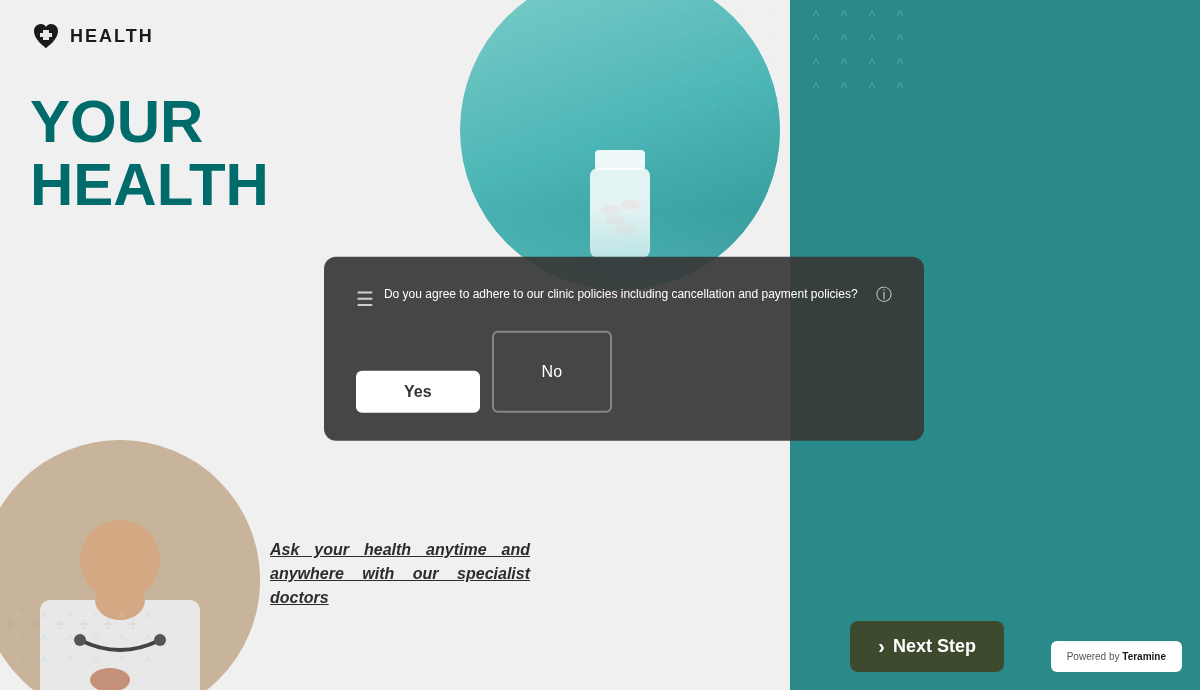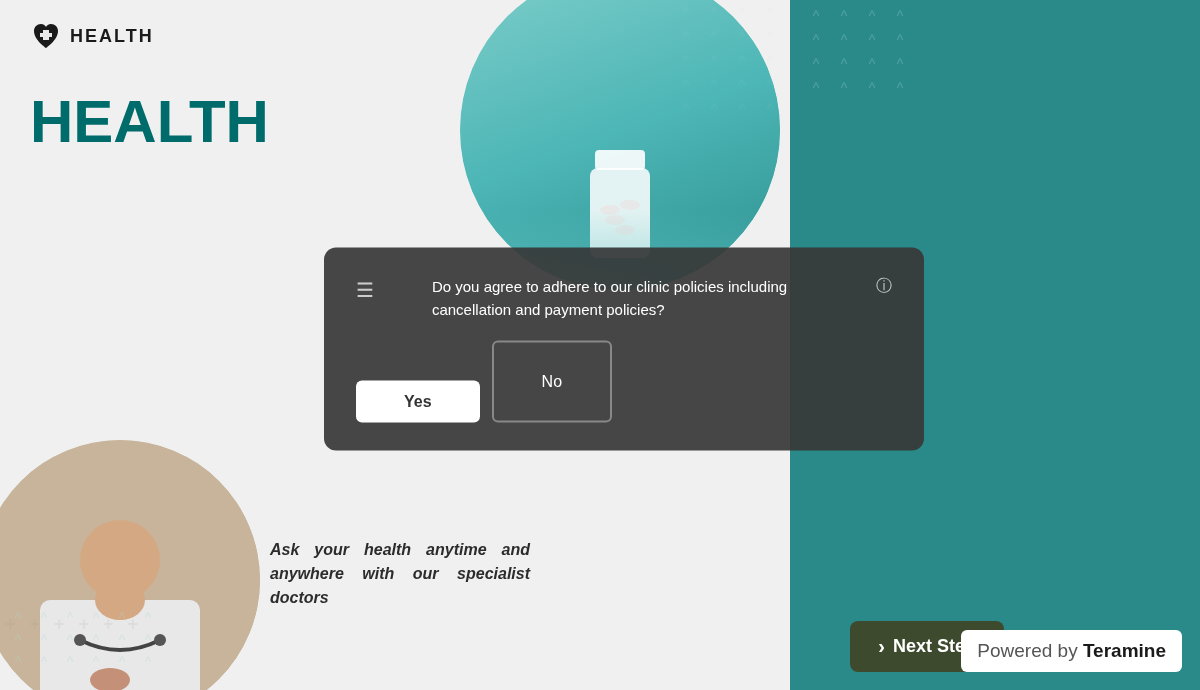--- a/index.html
+++ b/index.html
@@ -99,20 +99,21 @@
       position: absolute;
       bottom: 80px;
       left: 270px;
       width: 260px;
       font-size: 16px;
       font-style: italic;
       font-weight: bold;
       color: #2c2c2c;
       line-height: 1.5;
       text-align: justify;
+      text-decoration: underline;
     }
 
     
     .right-panel {
       width: 510px;
       height: 690px;
       background: #2a8a8a;
       position: relative;
       flex-shrink: 0;
     }
@@ -142,25 +143,24 @@
     }
 
     .dialog-filter-icon {
       font-size: 20px;
       color: #ccc;
       margin-top: 2px;
       flex-shrink: 0;
     }
 
     .dialog-question {
-      font-size: 15px;
+      font-size: 12px;
       color: #fff;
       line-height: 1.5;
       flex: 1;
-      margin-left: 48px;
     }
 
     .dialog-info-icon {
       font-size: 16px;
       color: #ccc;
       flex-shrink: 0;
     }
 
     .dialog-buttons {
       display: flex;
@@ -213,21 +213,21 @@
     }
 
     
     .powered-by {
       position: absolute;
       bottom: 18px;
       right: 18px;
       background: #fff;
       border-radius: 6px;
       padding: 10px 16px;
-      font-size: 19px;
+      font-size: 10px;
       color: #555;
       z-index: 200;
       margin-left: 19px;
     }
 
     .powered-by strong {
       color: #1a1a1a;
       font-weight: 900;
     }
 
@@ -267,20 +267,21 @@
 
   <div class="logo-bar">
     <svg class="logo-icon" viewBox="0 0 32 32">
       <path d="M16 28 C16 28 4 20 4 11 C4 7 7 4 11 4 C13.5 4 15.5 5.5 16 7 C16.5 5.5 18.5 4 21 4 C25 4 28 7 28 11 C28 20 16 28 16 28Z" fill="#1a1a1a"></path>
       <path d="M13 13 L13 10 L19 10 L19 13 L22 13 L22 17 L19 17 L19 20 L13 20 L13 17 L10 17 L10 13 Z" fill="white" opacity="0.9"></path>
     </svg>
     <span class="logo-text">HEALTH</span>
   </div>
 
   <div class="headline">
+    <div>YOUR</div>
     <div>HEALTH</div>
   </div>
 
   <div class="circle-top">
     <div class="gloves-bg"></div>
     <div style="position:absolute; bottom: 20px; left: 50%; transform: translateX(-50%); display: flex; flex-direction: column; align-items: center;">
 
       <svg width="90" height="150" viewBox="0 0 90 150">
         <rect x="20" y="30" width="50" height="20" rx="4" fill="rgba(255,255,255,0.9)"></rect>
         <rect x="15" y="48" width="60" height="90" rx="8" fill="rgba(255,255,255,0.85)"></rect>

